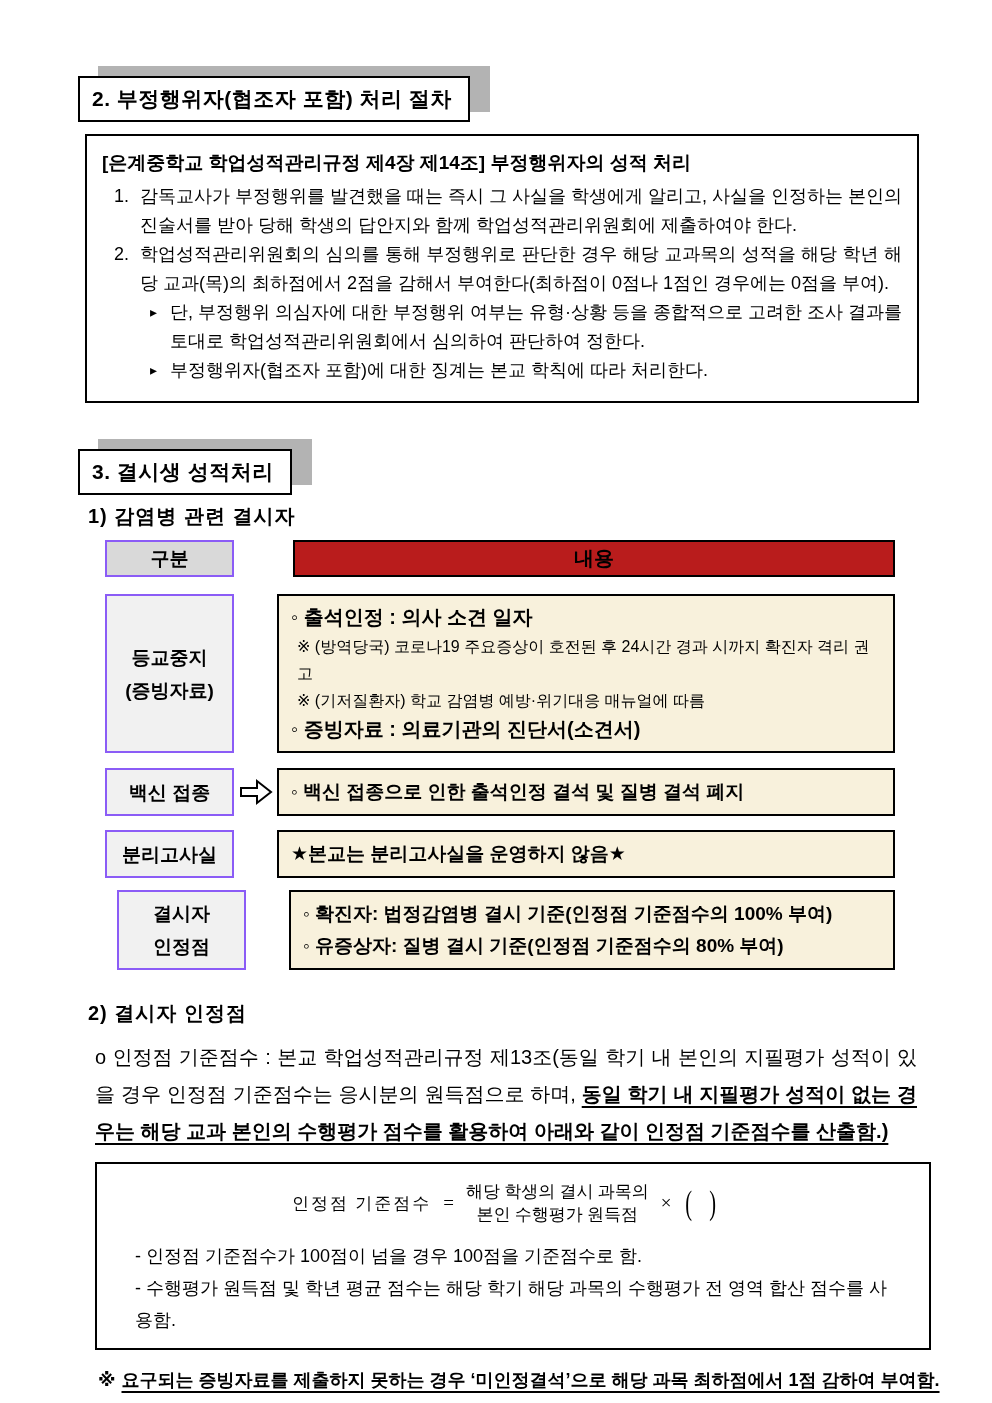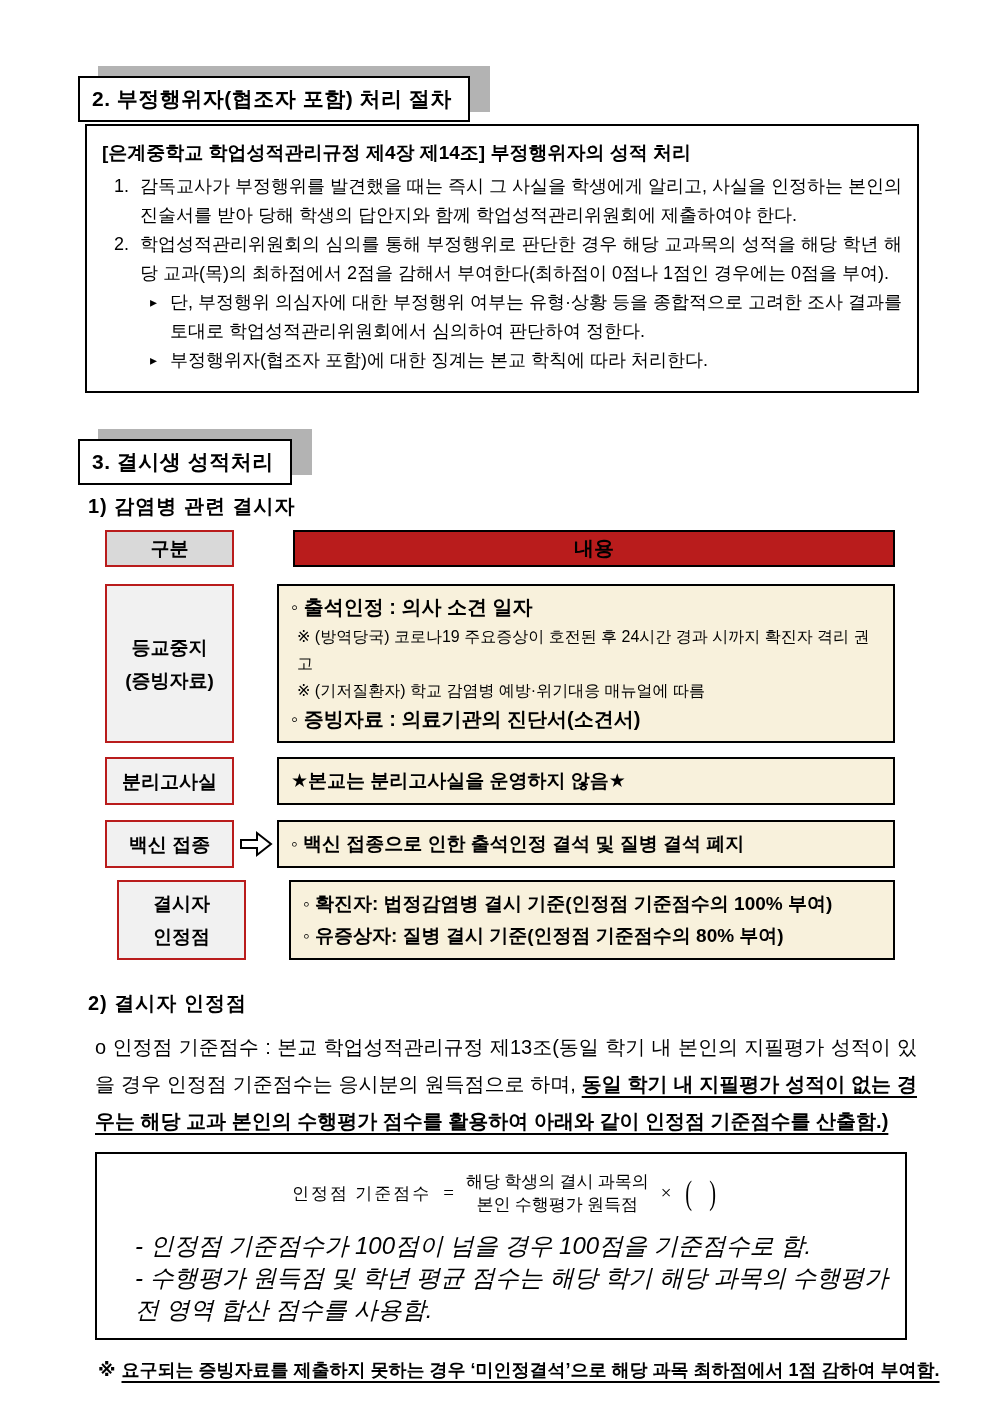--- a/index.html
+++ b/index.html
@@ -8,62 +8,62 @@
 
   
   .titlebox-wrap{position:relative;display:block;}
   .titlebox{position:relative;display:inline-block;}
   .titlebox .shadow{position:absolute;left:0;top:0;right:0;bottom:0;
         transform:translate(20px,-10px);background:#b3b3b3;}
   .titlebox .label{position:relative;display:inline-block;border:2px solid #000;background:#fff;
         font-size:21px;font-weight:bold;padding:7px 16px 7px 12px;letter-spacing:0.5px;}
 
   
-  .reg-box{margin:2px 0 0 85px;width:800px;border:2px solid #000;padding:12px 15px 16px 15px;}
+  .reg-box{margin:12px 0 0 85px;width:800px;border:2px solid #000;padding:12px 15px 16px 15px;}
   .reg-heading{font-size:19px;font-weight:bold;line-height:30px;margin-bottom:4px;}
   .num-item{display:flex;font-size:18px;line-height:29px;padding-left:12px;}
   .num-item .num{width:26px;flex:none;}
   .num-item .txt{flex:1;text-align:justify;}
   .sub-item{display:flex;font-size:18px;line-height:29px;padding-left:48px;}
   .sub-item .marker{width:20px;flex:none;font-size:14px;}
   .sub-item .txt{flex:1;text-align:justify;}
 
   .sub-title{font-size:20px;font-weight:bold;letter-spacing:1px;}
 
   
   .itable{margin-left:105px;width:790px;}
   .trow{display:flex;align-items:stretch;}
-  .cat-cell{width:125px;flex:none;border:2px solid #b91c1c;background:#f1f1f1;
+  .cat-cell{width:125px;flex:none;border:2px solid #8b5cf6;background:#f1f1f1;
         display:flex;flex-direction:column;justify-content:center;align-items:center;
         font-size:19px;font-weight:bold;line-height:33px;}
   .gap-cell{width:43px;flex:none;display:flex;align-items:center;justify-content:center;}
   .content-cell{flex:1;border:2px solid #000;background:#f8f1dc;
         display:flex;flex-direction:column;justify-content:center;padding:6px 12px;}
   .hdr .cat-cell{background:#d9d9d9;min-height:29px;}
   .hdr .content-cell{background:#b91c1c;align-items:center;font-size:20px;font-weight:bold;
         justify-content:center;padding:2px 12px;margin-left:16px;}
   .cline-big{font-size:20px;font-weight:bold;line-height:31px;}
   .cline-sm{font-size:16px;line-height:27px;padding-left:6px;}
   .cline-b{font-size:19px;font-weight:bold;line-height:32px;}
 
   
   .para{margin:12px 0 0 95px;width:822px;font-size:20px;line-height:37px;text-align:justify;}
   .em-underline{font-weight:bold;text-decoration:underline;text-underline-offset:5px;text-decoration-thickness:2px;}
 
   
-  .formula-box{margin:12px 0 0 95px;width:792px;border:2px solid #000;padding:16px 4px 12px 12px;}
+  .formula-box{margin:12px 0 0 95px;width:792px;border:2px solid #000;padding:16px 28px 12px 12px;}
   .formula{display:flex;justify-content:center;align-items:center;gap:12px;
         font-family:"Liberation Serif","DejaVu Serif",serif;font-size:17px;color:#000;}
   .f-lhs{letter-spacing:2px;}
   .f-eq{font-size:19px;}
   .f-stack{text-align:center;line-height:23px;}
   .f-frac{text-align:center;line-height:24px;}
   .f-frac .f-num{border-bottom:1.5px solid #000;padding:0 4px 1px 4px;}
   .f-paren{font-size:34px;font-weight:400;line-height:34px;transform:scaleX(0.6);}
-  .f-notes{margin:14px 0 0 26px;font-size:24px;line-height:32px;font-style:italic;}
+  .f-notes{margin:14px 0 0 26px;font-size:18px;line-height:32px;}
 
   .final-note{margin:18px 0 0 98px;font-size:18px;font-weight:bold;}
   .final-note .nmark{margin-right:6px;}
 
   .arrow-svg{display:block;}
 </style>
 </head>
 <body>
 
 <div class="page">
@@ -119,37 +119,37 @@
       </div>
       <div class="gap-cell"></div>
       <div class="content-cell">
         <div class="cline-big">◦ 출석인정 : 의사 소견 일자</div>
         <div class="cline-sm">※ (방역당국) 코로나19 주요증상이 호전된 후 24시간 경과 시까지 확진자 격리 권고</div>
         <div class="cline-sm">※ (기저질환자) 학교 감염병 예방·위기대응 매뉴얼에 따름</div>
         <div class="cline-big">◦ 증빙자료 : 의료기관의 진단서(소견서)</div>
       </div>
     </div>
 
-    <div class="trow" style="margin-top:14px;min-height:44px;">
-      <div class="cat-cell">분리고사실</div>
-      <div class="gap-cell"></div>
-      <div class="content-cell">
-        <div class="cline-b">★본교는 분리고사실을 운영하지 않음★</div>
-      </div>
-    </div>
-
     <div class="trow" style="margin-top:15px;min-height:44px;">
       <div class="cat-cell">백신 접종</div>
       <div class="gap-cell">
         <svg class="arrow-svg" width="34" height="30" viewBox="0 0 34 30">
           <polygon points="2,11 18,11 18,4 32,15 18,26 18,19 2,19" fill="#ffffff" stroke="#000000" stroke-width="2"></polygon>
         </svg>
       </div>
       <div class="content-cell">
         <div class="cline-b">◦ 백신 접종으로 인한 출석인정 결석 및 질병 결석 폐지</div>
+      </div>
+    </div>
+
+    <div class="trow" style="margin-top:14px;min-height:44px;">
+      <div class="cat-cell">분리고사실</div>
+      <div class="gap-cell"></div>
+      <div class="content-cell">
+        <div class="cline-b">★본교는 분리고사실을 운영하지 않음★</div>
       </div>
     </div>
 
     <div class="trow" style="margin-top:12px;min-height:73px;padding-left:12px;">
       <div class="cat-cell">
         <div>결시자</div>
         <div>인정점</div>
       </div>
       <div class="gap-cell"></div>
       <div class="content-cell">

